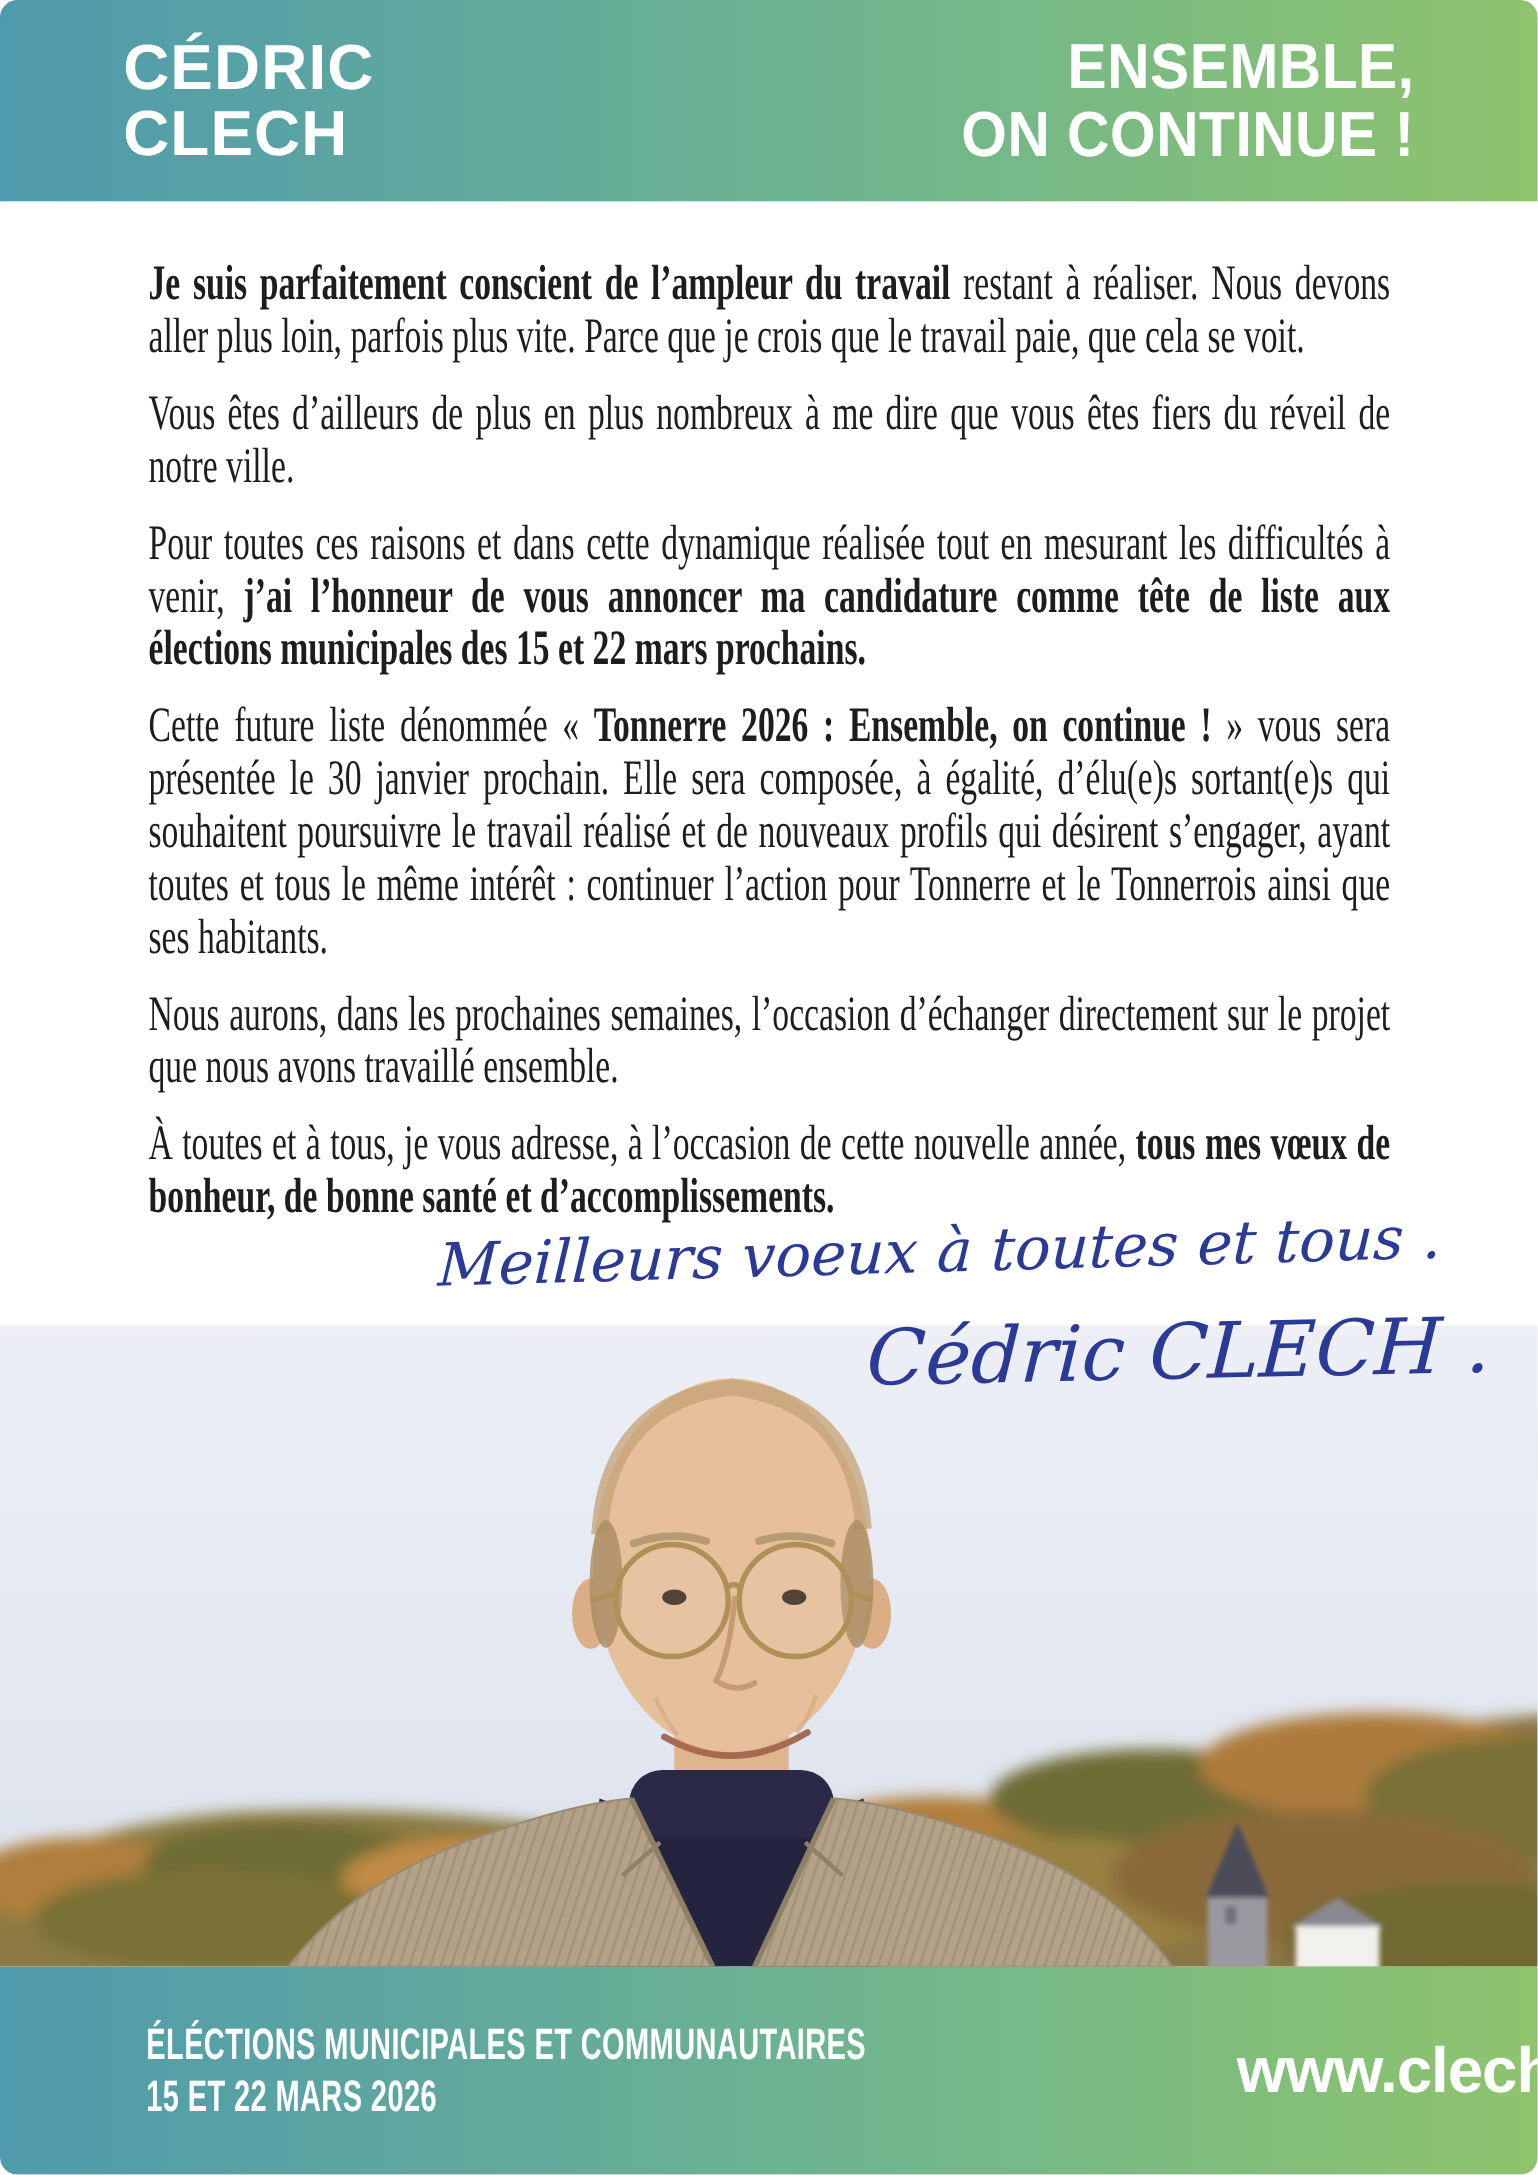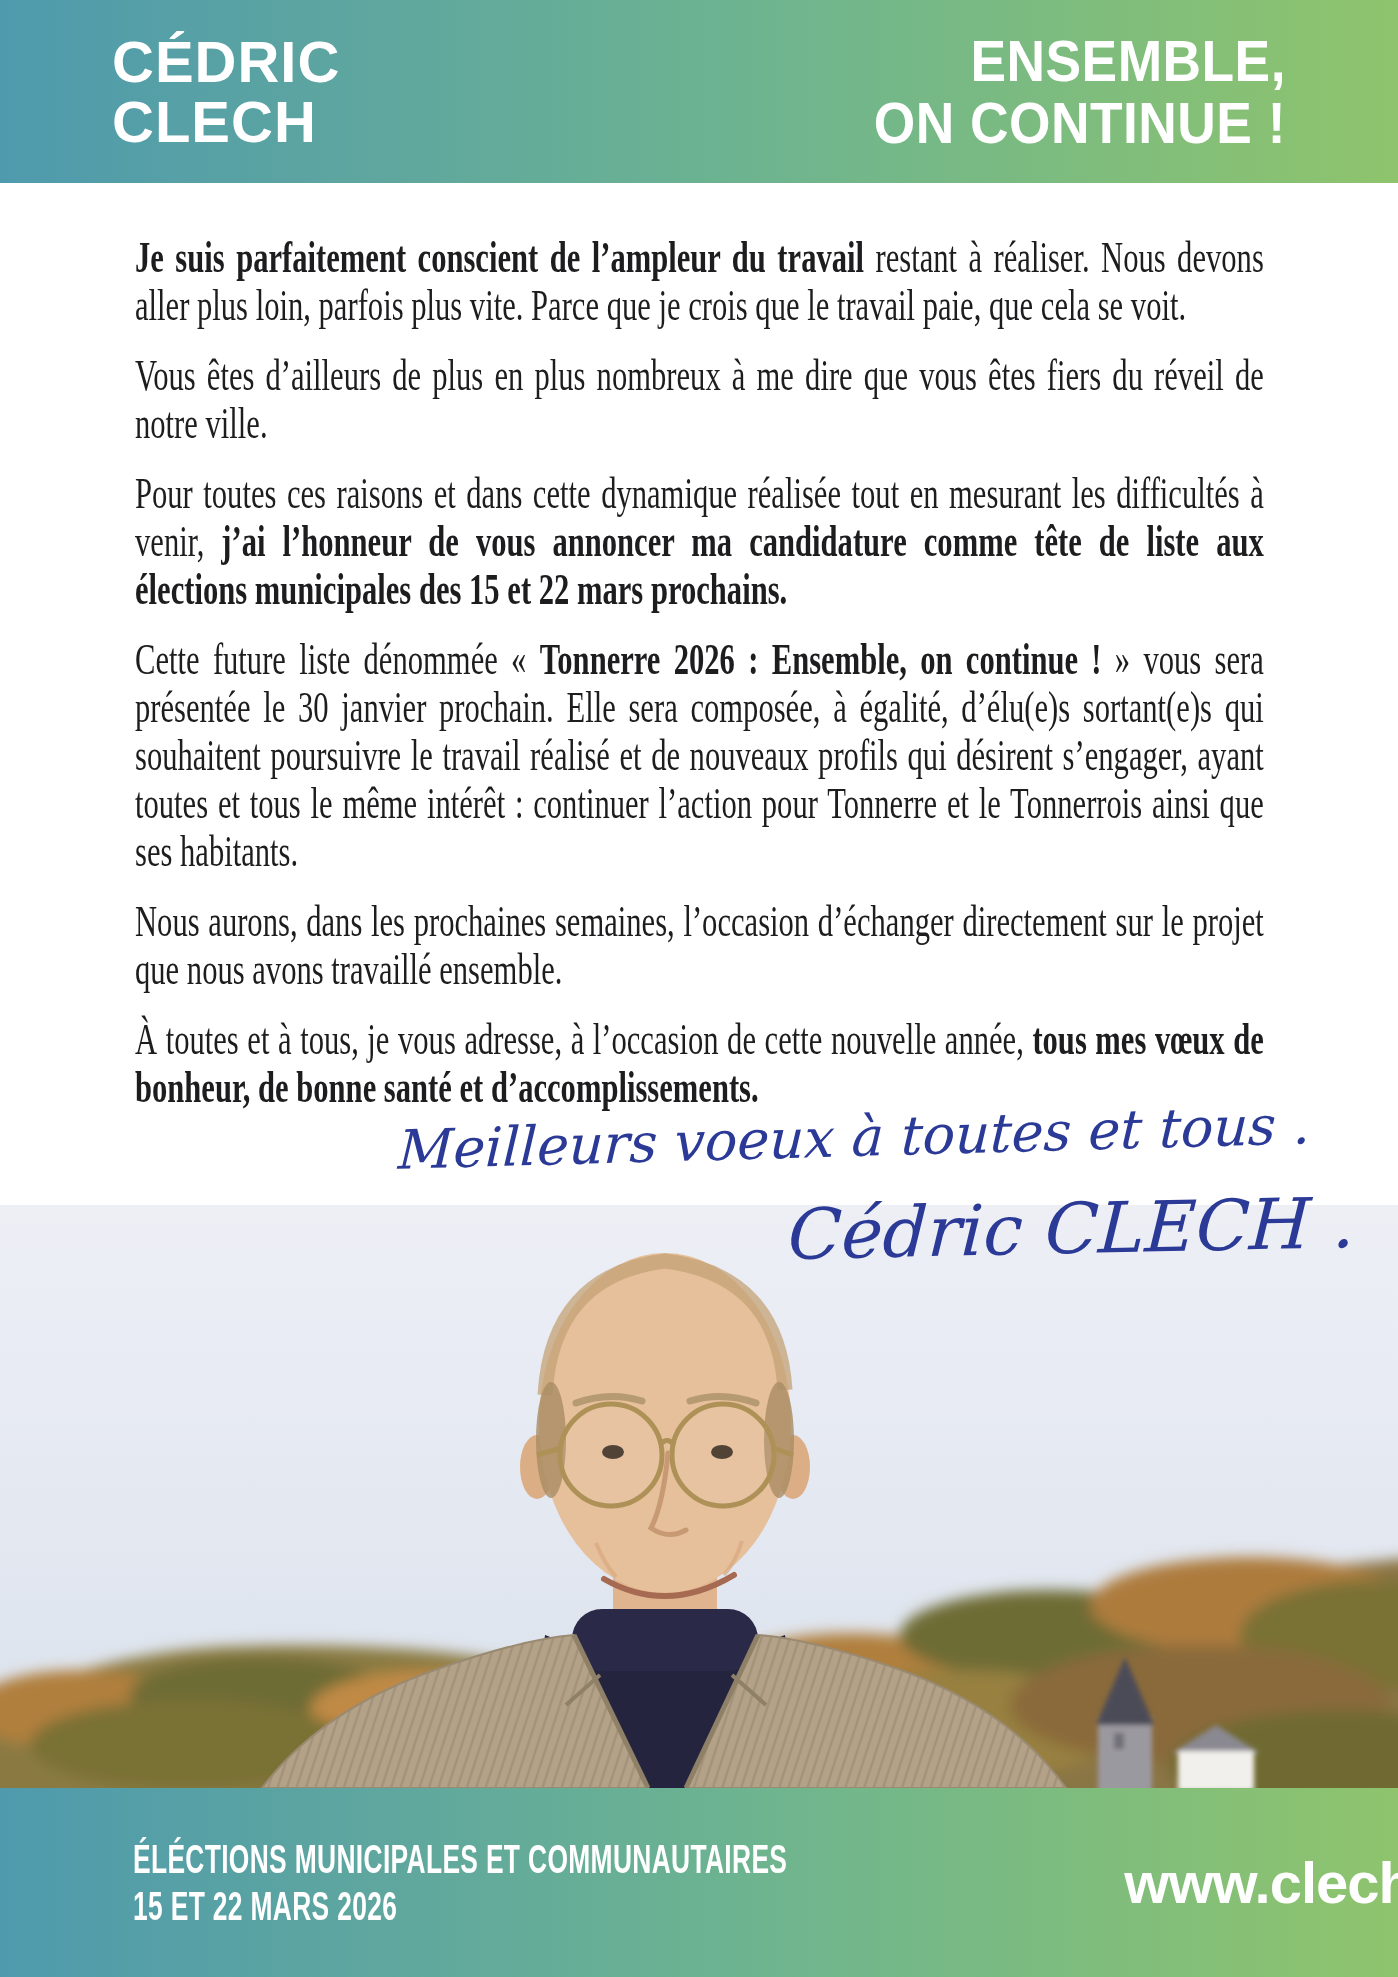--- a/index.html
+++ b/index.html
@@ -1,17 +1,17 @@
 <!DOCTYPE html>
 <html><head>
 <meta charset="utf-8">
 <style>
   html,body{margin:0;padding:0;background:#ffffff;}
   .page{position:relative;width:1398px;height:1977px;background:#ffffff;overflow:hidden;
-        font-family:"Liberation Serif", serif;}
+        font-family:"Liberation Serif", serif;border-radius:16px;}
 
   
   .banner{position:absolute;left:0;width:1398px;
           background:linear-gradient(90deg,#4f9aad 0%,#5fa79e 28%,#6cb391 52%,#7dbc7f 76%,#8fc46d 100%);
           color:#ffffff;display:flex;align-items:center;justify-content:space-between;
           font-family:"Liberation Sans", sans-serif;}
   .banner.top{top:0;height:183px;padding:0 112px;box-sizing:border-box;}
   .banner.bottom{top:1788px;height:189px;padding:0 130px 0 133px;box-sizing:border-box;}
 
   .brand{font-weight:700;font-size:58px;line-height:60px;letter-spacing:1px;}

